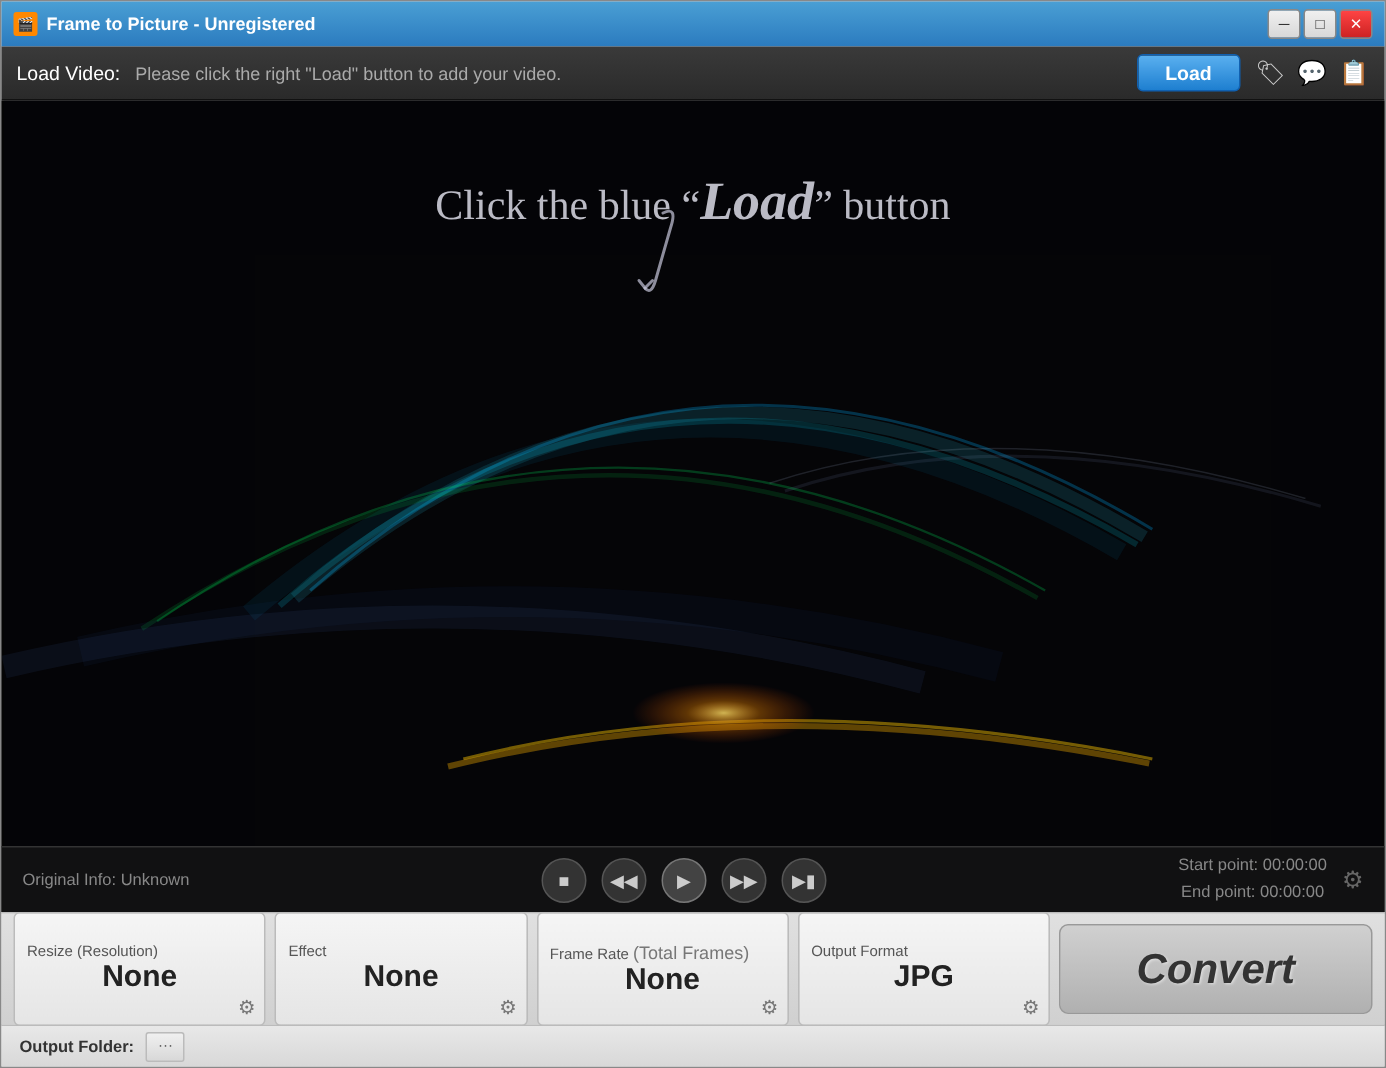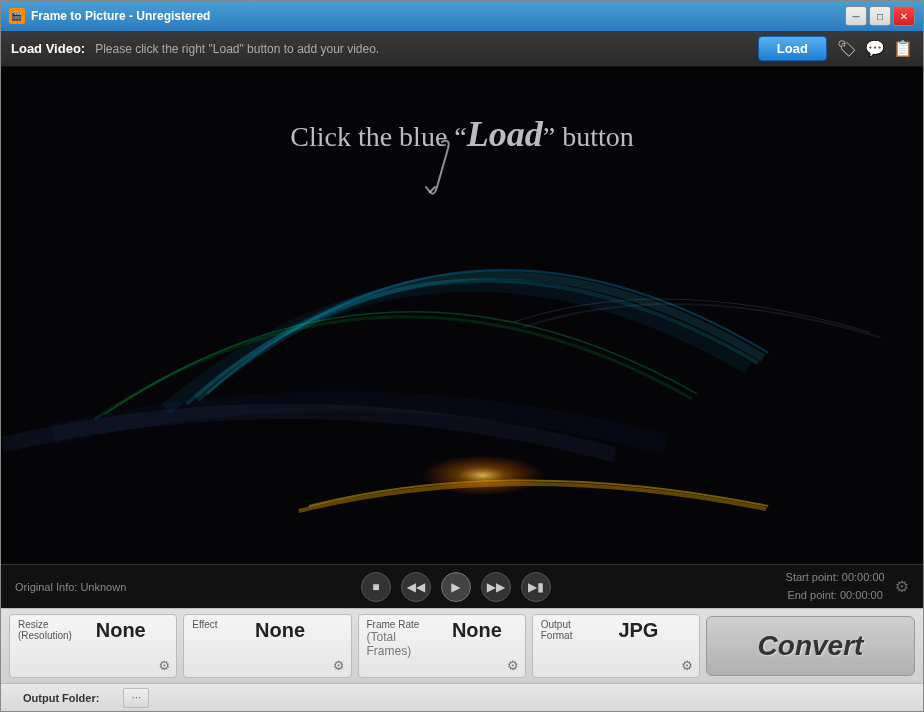--- a/index.html
+++ b/index.html
@@ -82,21 +82,21 @@
       align-items: center;
       padding: 0 10px;
       gap: 10px;
       flex-shrink: 0;
       border-bottom: 1px solid #111;
     }
 
     .load-label {
       color: white;
       font-size: 13px;
-      font-weight: bold;
+      font-weight: normal;
       white-space: nowrap;
       text-align: center;
     }
 
     .load-hint {
       flex: 1;
       color: #aaa;
       font-size: 12px;
     }
 
@@ -232,25 +232,26 @@
       background: linear-gradient(to bottom, #e0e0e0, #d0d0d0);
       border-top: 1px solid #bbb;
       display: flex;
       align-items: center;
       padding: 0 8px;
       gap: 6px;
       flex-shrink: 0;
     }
 
     .control-box {
-      height: 64px;
+      height: 76px;
       background: linear-gradient(to bottom, #f5f5f5, #e5e5e5);
       border: 1px solid #bbb;
       border-radius: 4px;
       display: flex;
+      flex-direction: column;
       align-items: flex-start;
       justify-content: center;
       padding: 4px 8px;
       position: relative;
       flex: 1;
     }
 
     .control-box-label {
       font-size: 10px;
       color: #555;
@@ -297,22 +298,22 @@
       flex-shrink: 0;
     }
 
     
     .output-bar {
       height: 28px;
       background: linear-gradient(to bottom, #e8e8e8, #d8d8d8);
       border-top: 1px solid #bbb;
       display: flex;
       align-items: center;
-      padding: 0 22px;
-      gap: 24px;
+      padding: 0 12px;
+      gap: 8px;
       flex-shrink: 0;
     }
 
     .output-label {
       font-size: 11px;
       font-weight: bold;
       color: #333;
       white-space: nowrap;
     }
 

